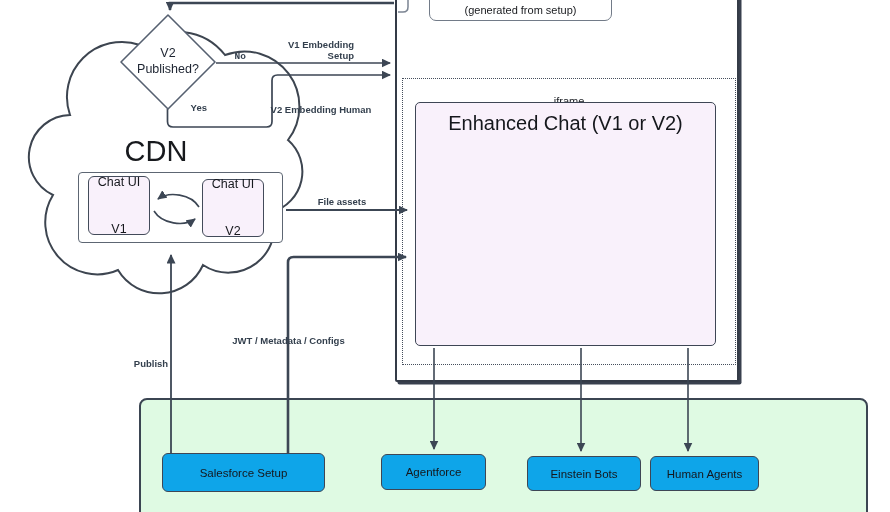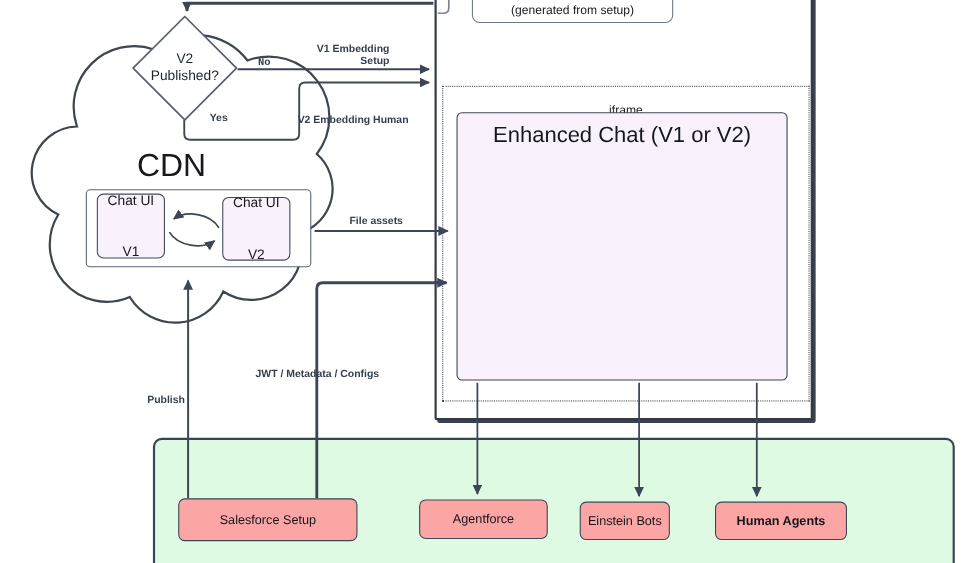--- a/index.html
+++ b/index.html
@@ -31,26 +31,26 @@
              font-weight:400;color:#17191d;}
   .cdn-container{left:78px;top:172px;width:205px;height:71px;background:#ffffff;
                  border:1.5px solid #5d6673;border-radius:4px;}
   .chat-node{background:#f9f1fb;border:1.5px solid #434b5a;border-radius:6px;
              display:flex;flex-direction:column;align-items:center;justify-content:center;
              font-size:12.5px;line-height:15px;color:#16181d;text-align:center;gap:32px;}
   .chat-v1{left:88px;top:176px;width:62px;height:59px;}
   .chat-v2{left:202px;top:179px;width:62px;height:58px;}
 
   
-  .bnode{background:#fca5a5;border:1.5px solid #3e4655;border-radius:6px;display:flex;
+  .bnode{background:#0ea5e9;border:1.5px solid #3e4655;border-radius:6px;display:flex;
          align-items:center;justify-content:center;font-size:11.5px;color:#15171c;}
   .n-salesforce{left:162px;top:453px;width:163px;height:39px;}
-  .n-agentforce{left:381px;top:454px;width:117px;height:36px;}
-  .n-einstein{left:527px;top:456px;width:82px;height:35px;}
-  .n-human{left:650px;top:456px;width:120px;height:35px;font-weight:bold;}
+  .n-agentforce{left:381px;top:454px;width:105px;height:36px;}
+  .n-einstein{left:527px;top:456px;width:114px;height:35px;}
+  .n-human{left:650px;top:456px;width:109px;height:35px;}
 
   
   .elbl{font-size:9.5px;font-weight:700;color:#333f4d;text-align:center;line-height:11px;}
   .l-no{left:216px;top:51px;width:30px;text-align:right;font-family:Liberation Mono, monospace;}
   .l-yes{left:173px;top:102px;width:34px;text-align:right;}
   .l-v1emb{left:254px;top:39px;width:100px;text-align:right;}
   .l-v2emb{left:256px;top:104px;width:130px;}
   .l-file{left:303px;top:196px;width:78px;}
   .l-jwt{left:216px;top:323px;width:145px;margin-top:12px;}
   .l-publish{left:127px;top:358px;width:48px;}

